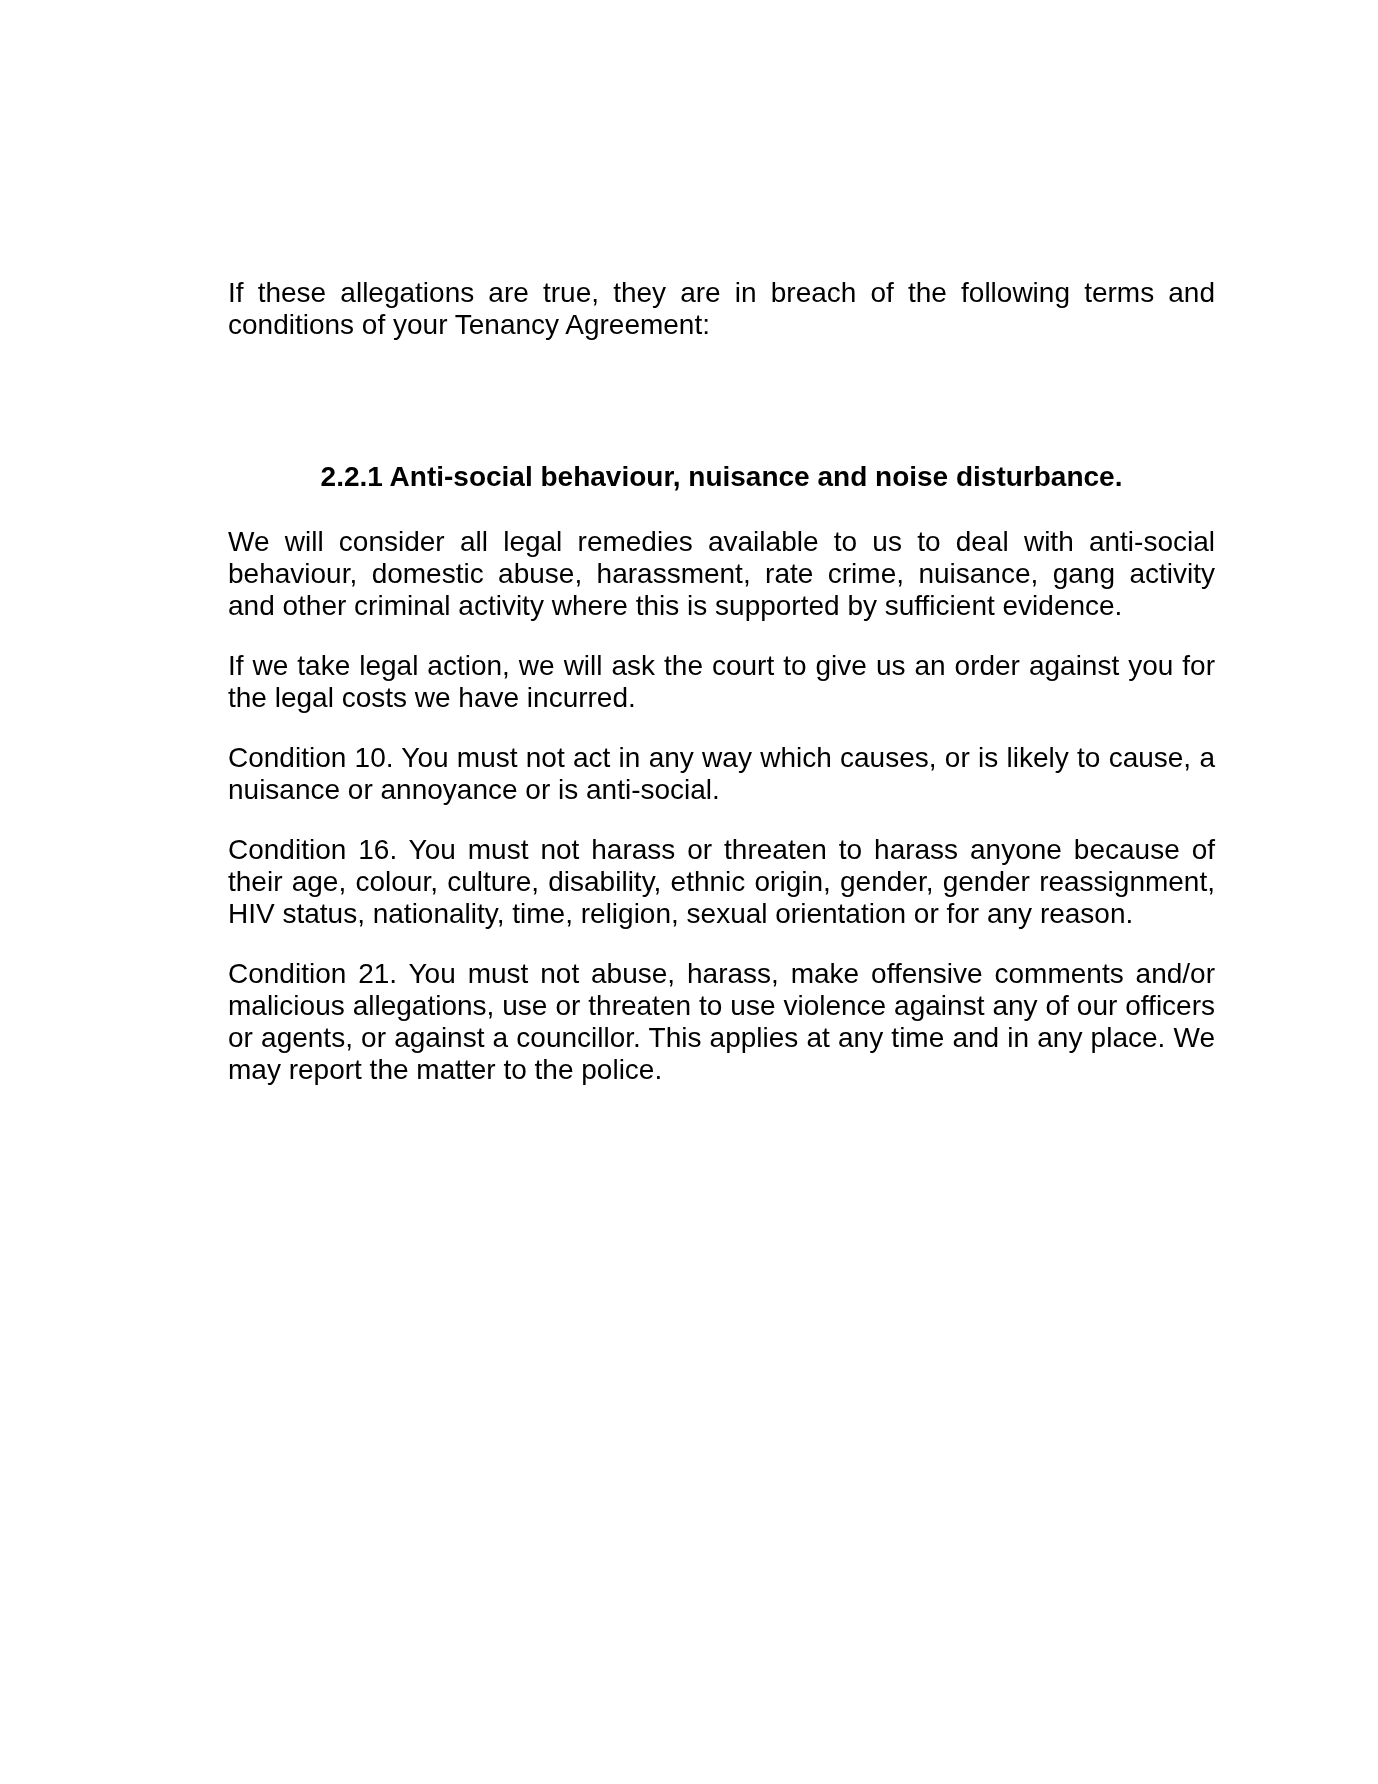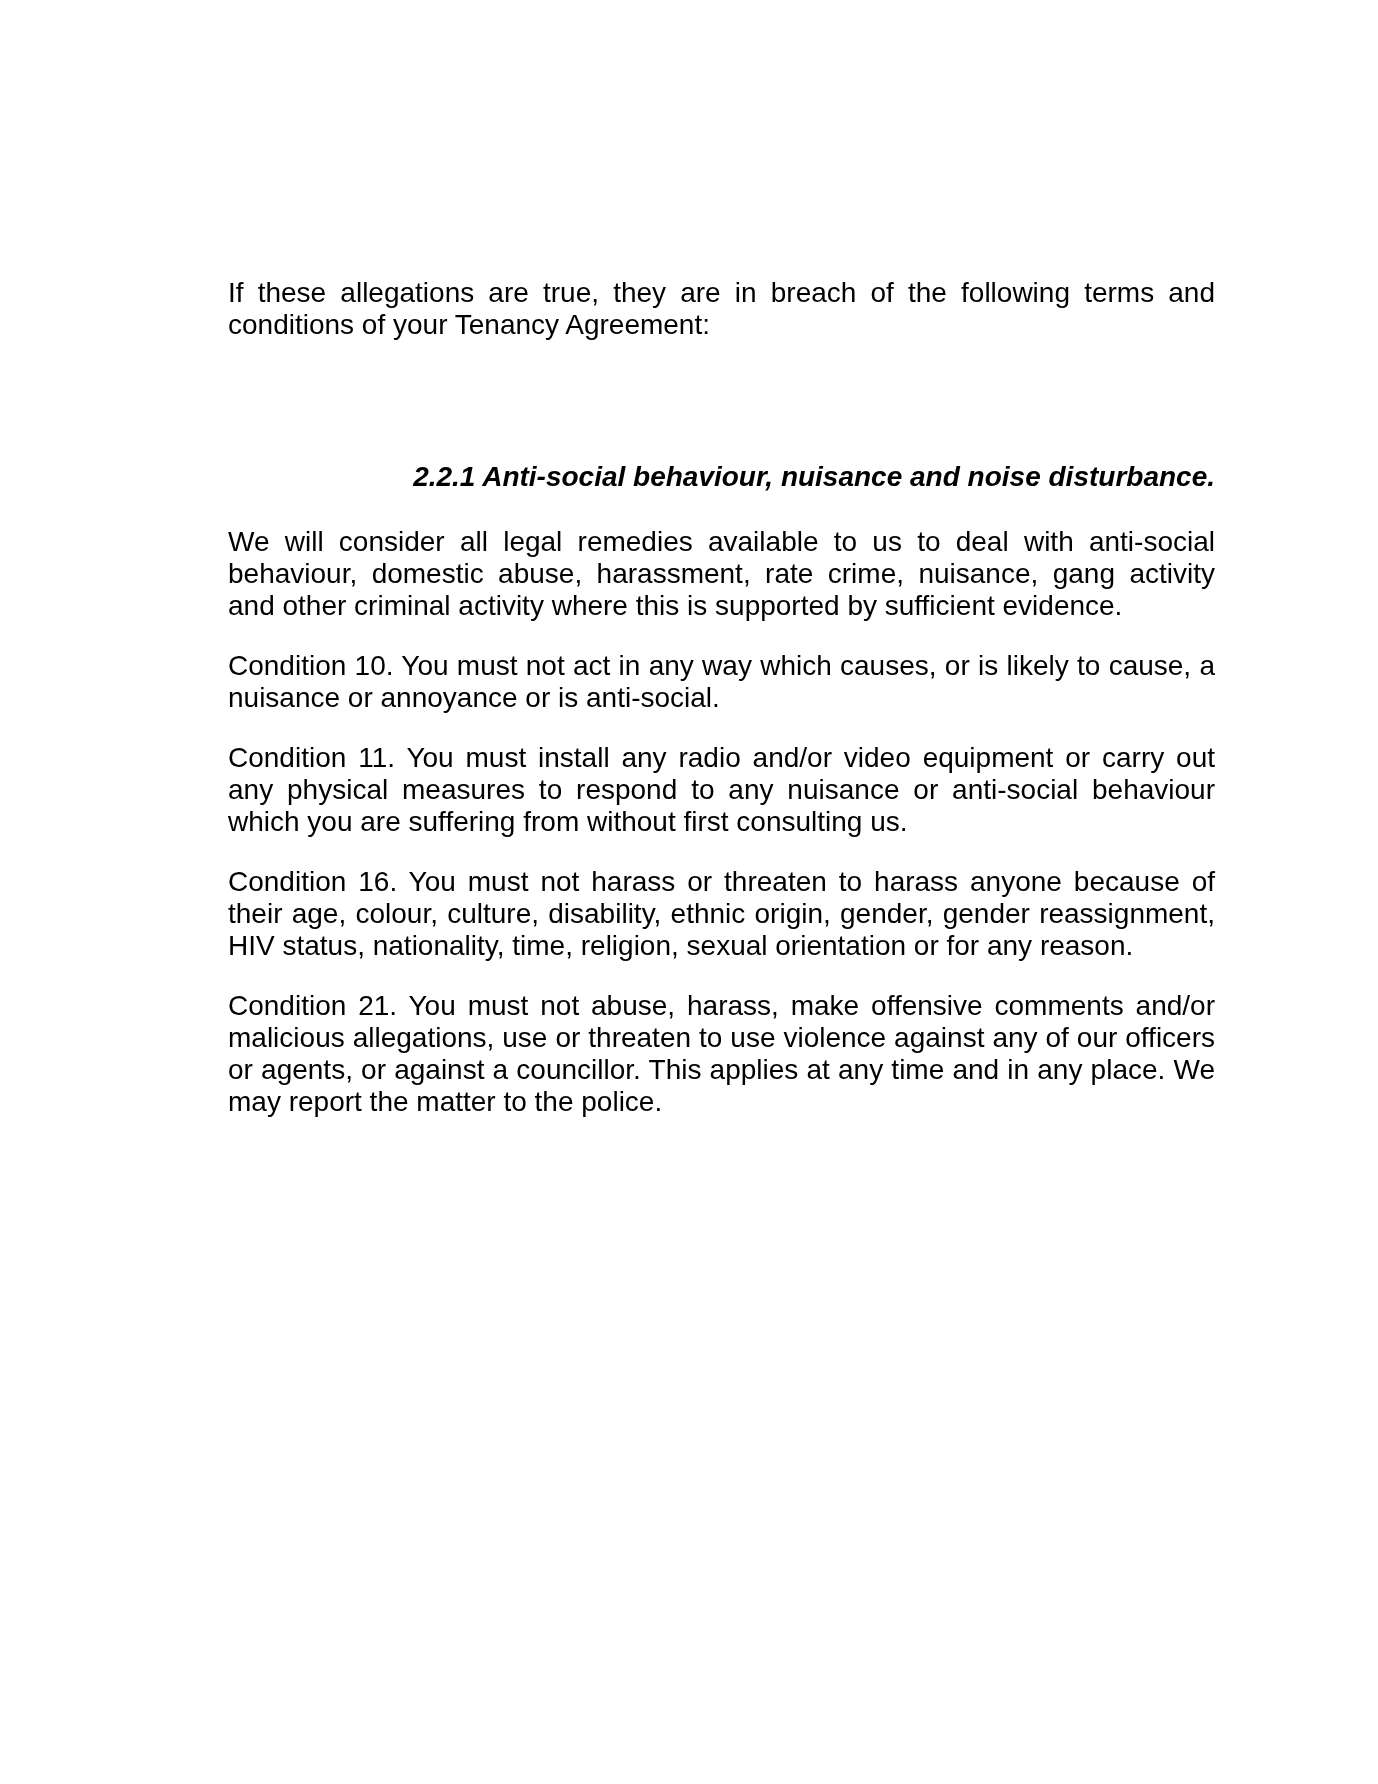--- a/index.html
+++ b/index.html
@@ -23,43 +23,42 @@
   }
   .para {
     text-align: justify;
     margin: 0 0 28px 0;
   }
   .para.intro {
     margin-bottom: 120px;
   }
   .heading {
     font-weight: bold;
-    text-align: right;
+    text-align: center;
     margin: 0 0 33px 0;
-    font-style: italic;
   }
   .lead {
     font-weight: normal;
   }
 </style>
 </head>
 <body>
 
 <div class="page">
 
   <p class="para intro">If these allegations are true, they are in breach of the following terms and conditions of your Tenancy Agreement:</p>
 
   <p class="heading">2.2.1 Anti-social behaviour, nuisance and noise disturbance.</p>
 
   <p class="para">We will consider all legal remedies available to us to deal with anti-social behaviour, domestic abuse, harassment, rate crime, nuisance, gang activity and other criminal activity where this is supported by sufficient evidence.</p>
 
+  <p class="para">If we take legal action, we will ask the court to give us an order against you for the legal costs we have incurred.</p>
 
   <p class="para"><span class="lead">Condition 10.</span> <span>You must not act in any way which causes, or is likely to cause, a nuisance or annoyance or is anti-social.</span></p>
 
-  <p class="para"><span class="lead">Condition 11.</span> <span>You must install any radio and/or video equipment or carry out any physical measures to respond to any nuisance or anti-social behaviour which you are suffering from without first consulting us.</span></p>
 
 
   <p class="para"><span class="lead">Condition 16.</span> <span>You must not harass or threaten to harass anyone because of their age, colour, culture, disability, ethnic origin, gender, gender reassignment, HIV status, nationality, time, religion, sexual orientation or for any reason.</span></p>
 
 
   <p class="para"><span class="lead">Condition 21.</span> <span>You must not abuse, harass, make offensive comments and/or malicious allegations, use or threaten to use violence against any of our officers or agents, or against a councillor. This applies at any time and in any place. We may report the matter to the police.</span></p>
 
 
 </div>
 

